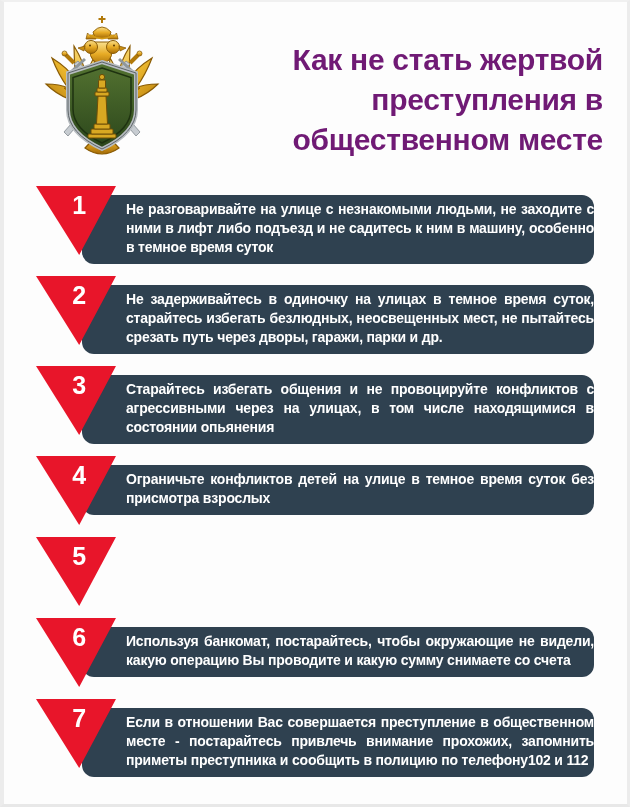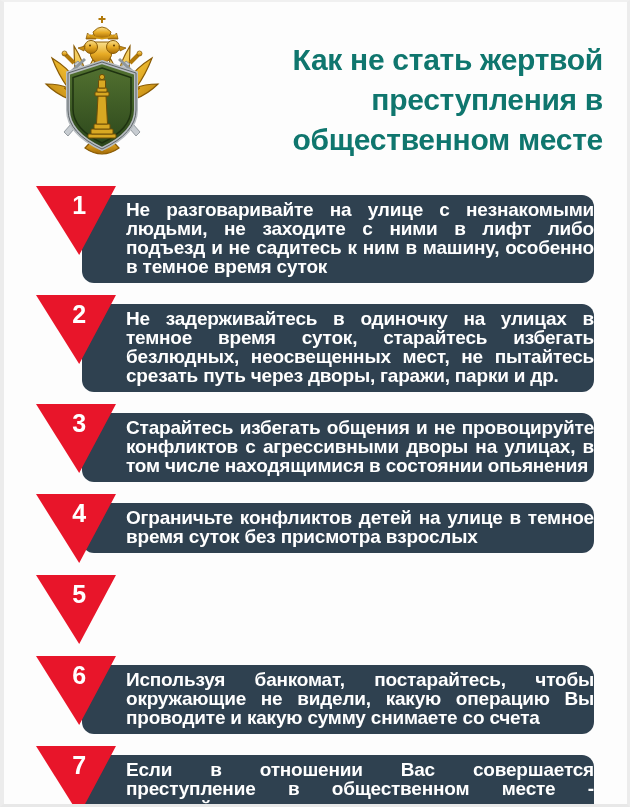--- a/index.html
+++ b/index.html
@@ -25,37 +25,37 @@
   }
   .title {
     position: absolute;
     top: 18px; right: 24px;
     width: 420px;
     text-align: right;
     font-size: 30px;
     line-height: 40px;
     font-weight: 700;
     letter-spacing: -0.3px;
-    color: #0f766e;
+    color: #701a75;
     white-space: pre-line;
   }
   
   .items { position: absolute; top: 184px; left: 0; right: 0; }
   .row {
     position: relative;
     margin: 0 33px 12px 32px;
     padding-top: 9px;
     min-height: 60px;
   }
   .bubble {
     margin-left: 46px;
     background: #2f4150;
     border-radius: 12px;
     color: #ffffff;
-    font-size: 19px;
+    font-size: 14px;
     font-weight: 700;
     letter-spacing: -0.2px;
     line-height: 19px;
     text-align: justify;
     padding: 5px 0 7px 44px;
   }
   .tri {
     position: absolute;
     left: 0; top: 0;
     width: 80px; height: 69px;
@@ -176,21 +176,21 @@
       <div class="tri">
         <span class="num">2</span>
       </div>
       <div class="bubble">Не задерживайтесь в одиночку на улицах в темное время суток, старайтесь избегать безлюдных, неосвещенных мест, не пытайтесь срезать путь через дворы, гаражи, парки и др.</div>
     </div>
 
     <div class="row">
       <div class="tri">
         <span class="num">3</span>
       </div>
-      <div class="bubble">Старайтесь избегать общения и не провоцируйте конфликтов с агрессивными дворы на улицах, в том числе находящимися в состоянии опьянения</div>
+      <div class="bubble">Старайтесь избегать общения и не провоцируйте конфликтов с агрессивными через на улицах, в том числе находящимися в состоянии опьянения</div>
     </div>
 
     <div class="row">
       <div class="tri">
         <span class="num">4</span>
       </div>
       <div class="bubble">Ограничьте конфликтов детей на улице в темное время суток без присмотра взрослых</div>
     </div>
 
     <div class="row">

